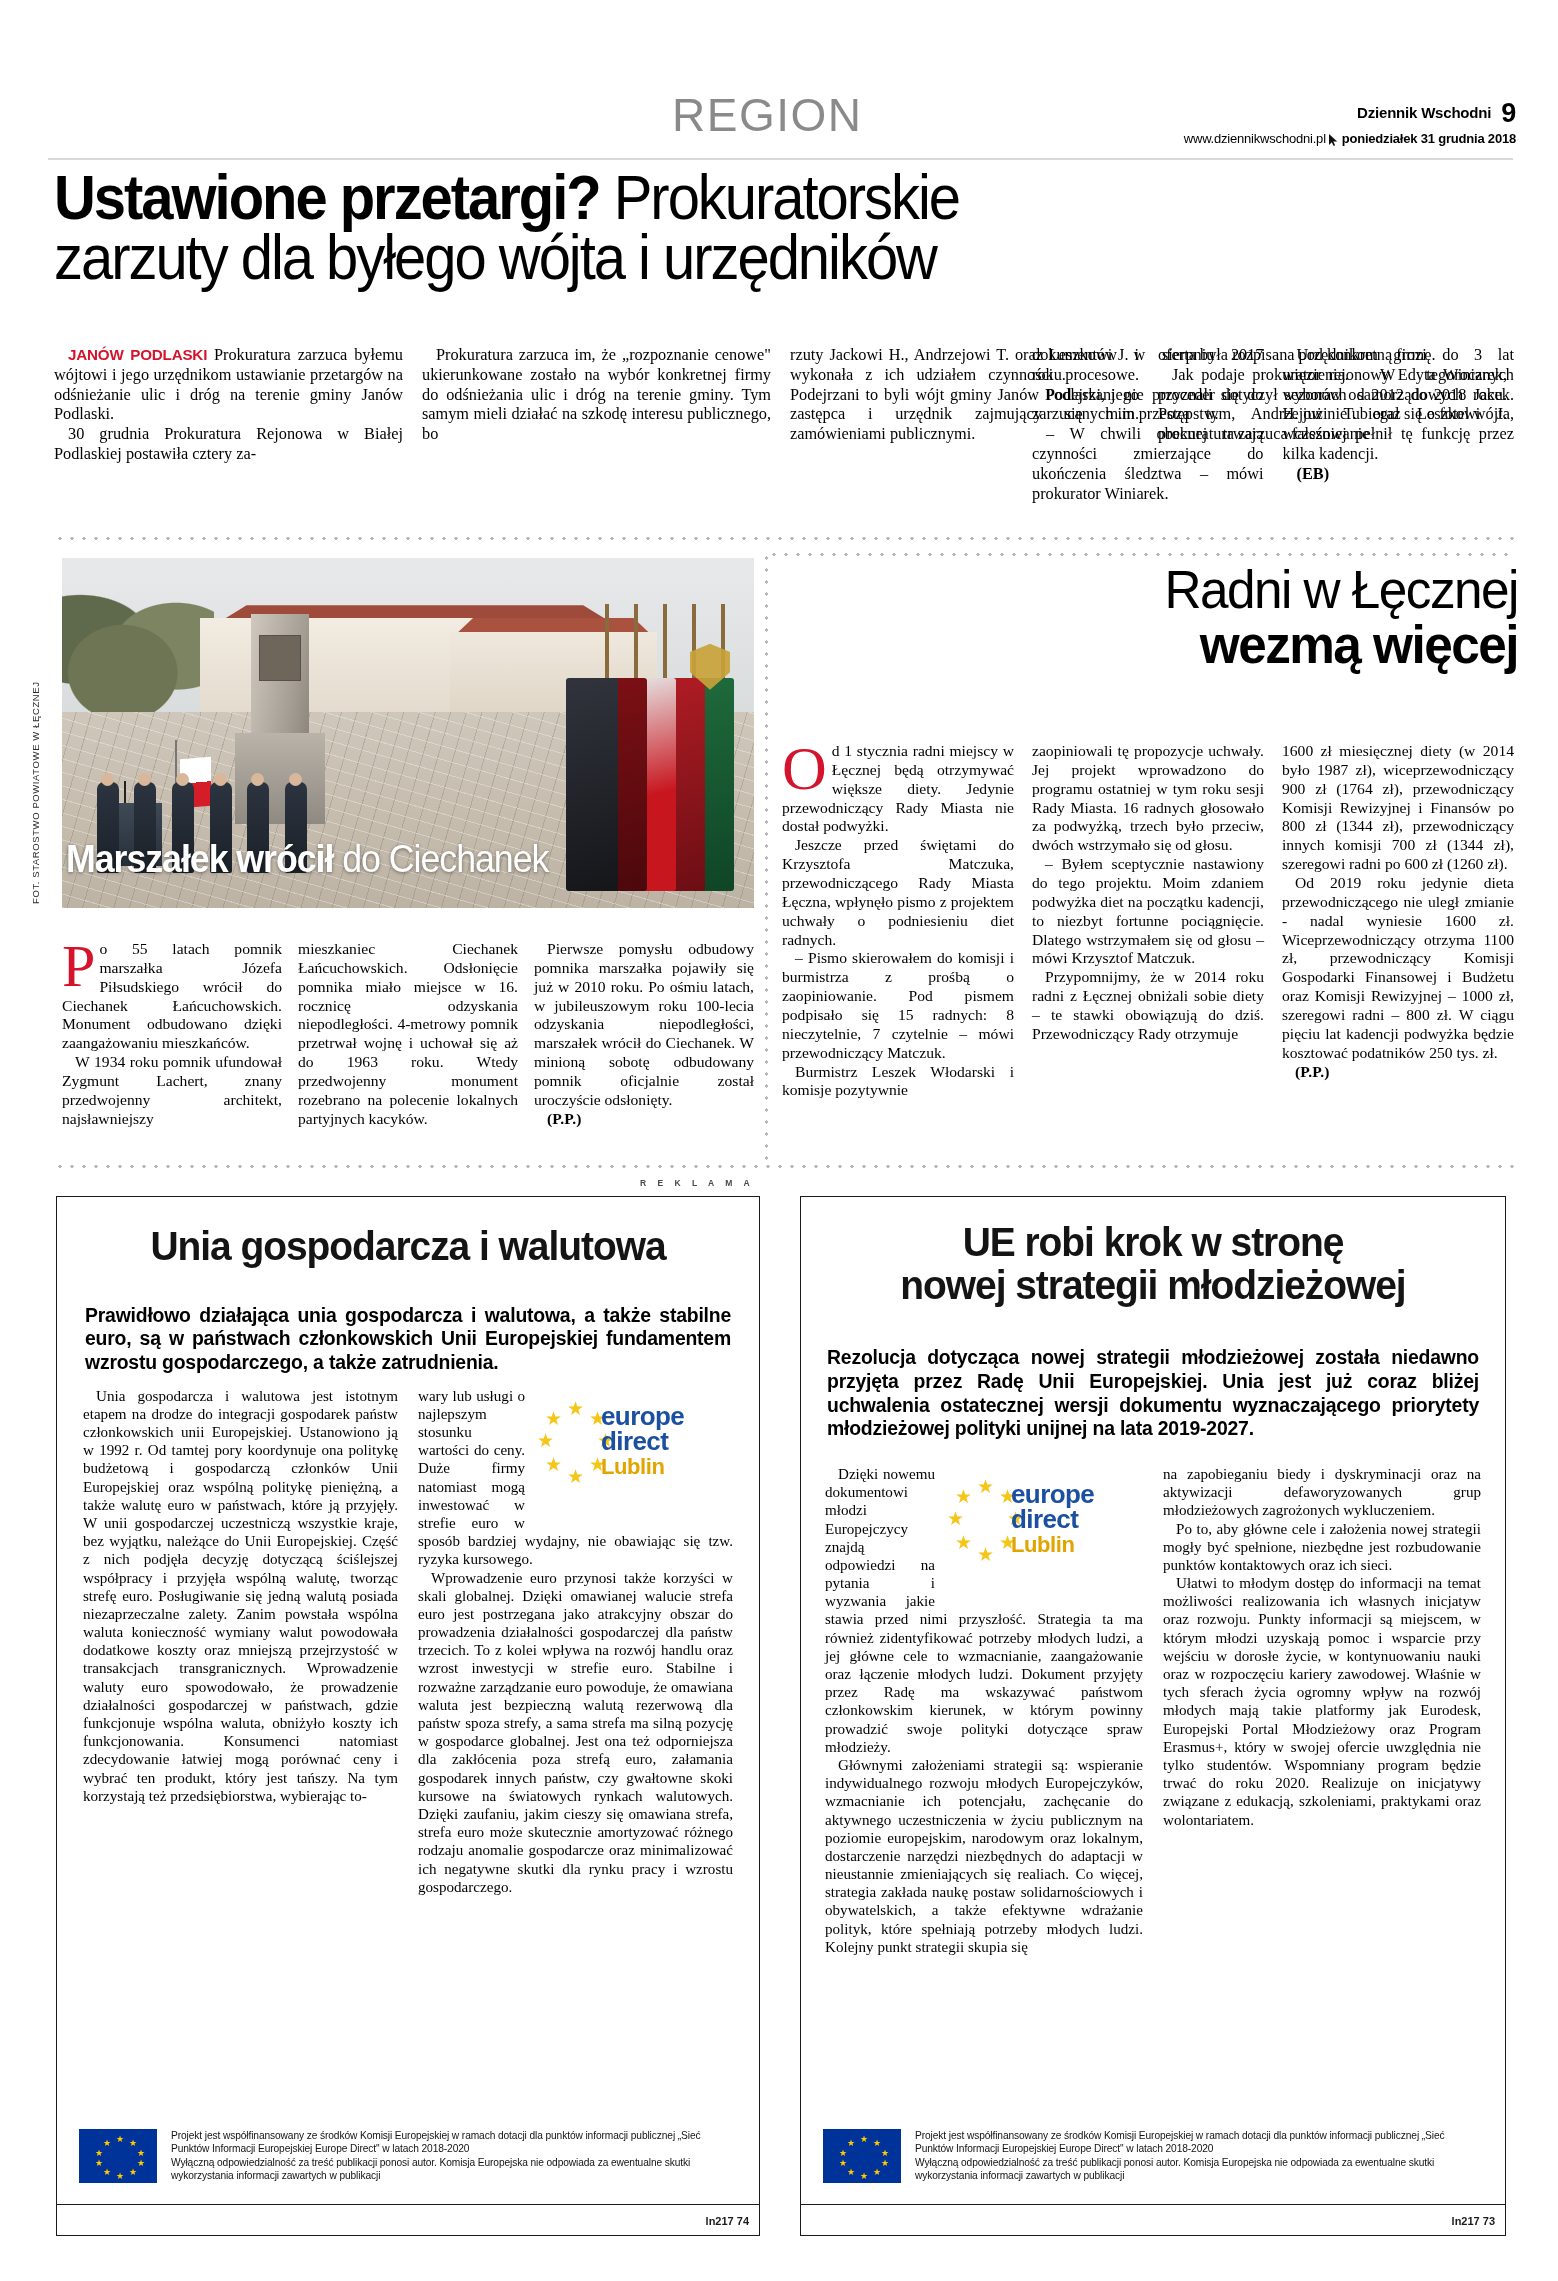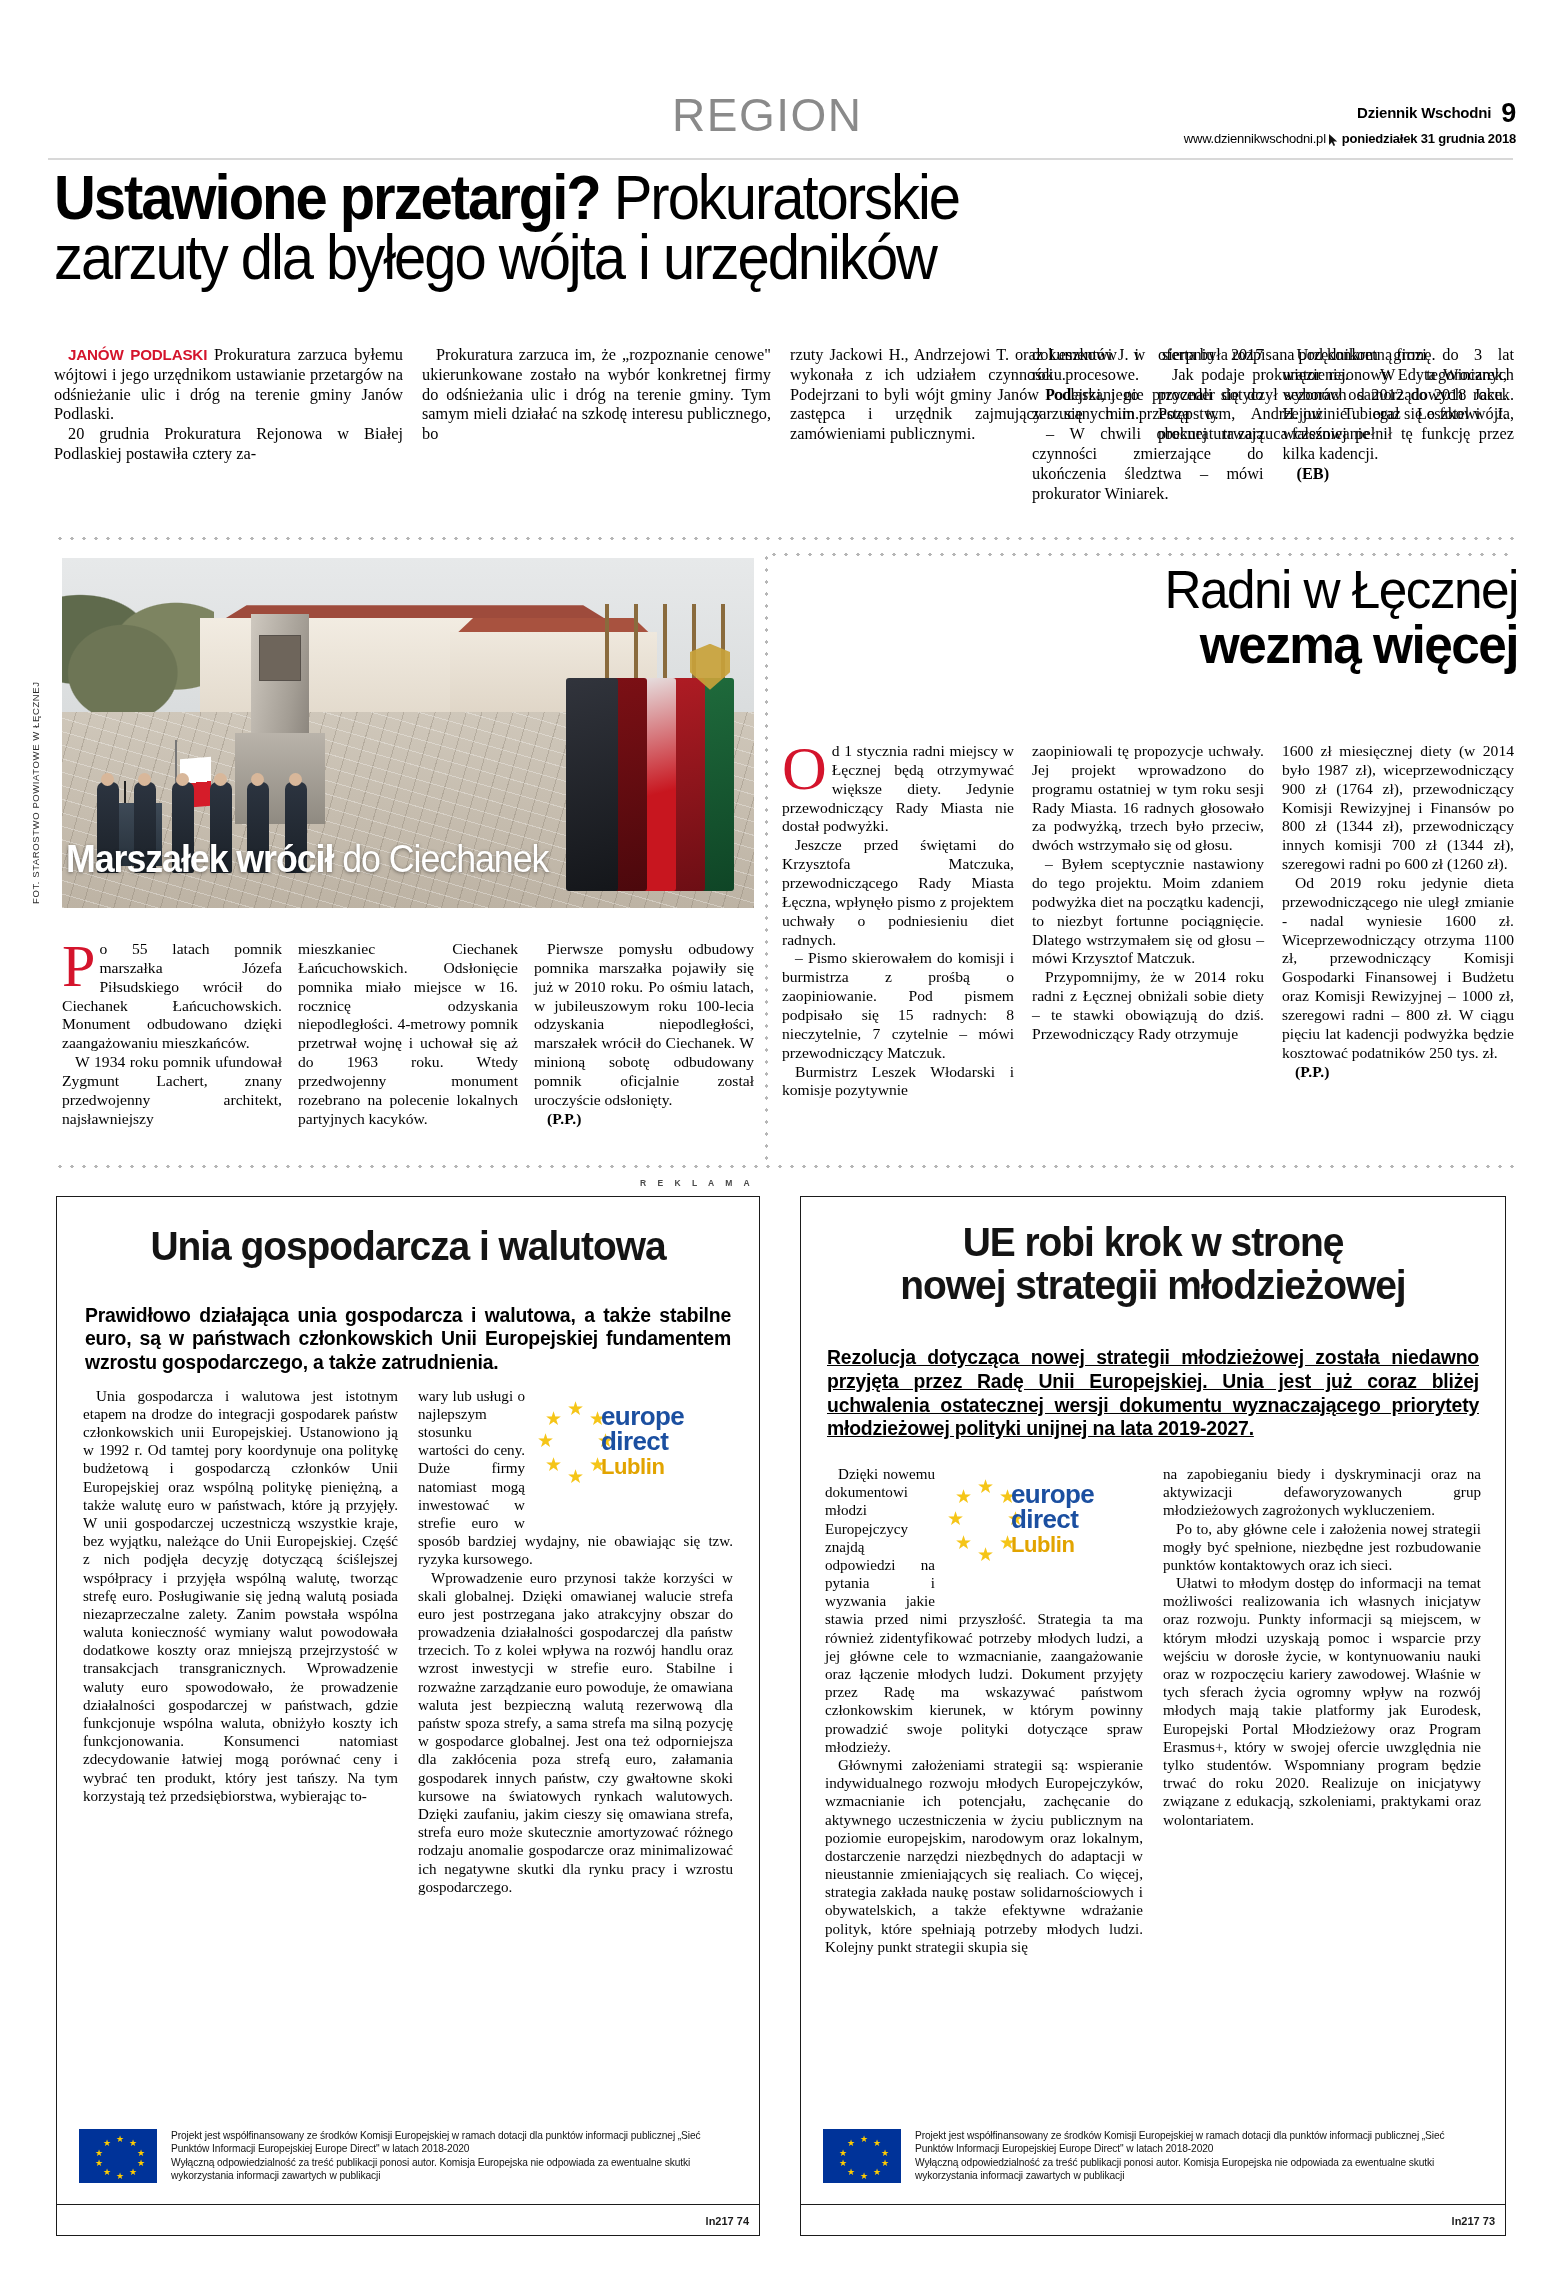--- a/index.html
+++ b/index.html
@@ -220,21 +220,21 @@
   }
   .ad-left .ad-title { font-size: 41px; margin: 28px 24px 0; transform: scaleX(0.95); }
   .ad-right .ad-title { font-size: 41px; margin: 24px 20px 0; transform: scaleX(0.95); }
 
   .ad-lead {
     font-family: "Liberation Sans Narrow","Liberation Sans",sans-serif;
     font-weight: 700; font-size: 19.4px; line-height: 1.22; text-align: justify;
     letter-spacing: -0.2px;
   }
   .ad-left .ad-lead  { margin: 36px 28px 0; }
-  .ad-right .ad-lead { margin: 40px 26px 8px; text-decoration: underline; }
+  .ad-right .ad-lead { margin: 40px 26px 8px; }
 
   .ad-cols { display: flex; gap: 20px; }
   .ad-left .ad-cols  { margin: 12px 26px 0; }
   .ad-right .ad-cols { margin: 24px 24px 0; }
   .ad-cols .col { flex: 1; }
   .ad-cols p { margin: 0; font-size: 15.1px; line-height: 1.205; text-align: justify; text-indent: 13px; }
   .ad-cols p.noind { text-indent: 0; }
 
   
   .ed-logo {
@@ -297,21 +297,21 @@
   <div class="masthead-rule"></div>
 
   <div class="main-head">
     <span class="b">Ustawione przetargi?</span><span class="n"> Prokuratorskie</span><br>
     <span class="n">zarzuty dla byłego wójta i urzędników</span>
   </div>
 
   <div class="art1">
     <div class="col">
       <p class="first"><span class="kicker">JANÓW PODLASKI</span><span> Prokuratura zarzuca byłemu wójtowi i jego urzędnikom ustawianie przetargów na odśnieżanie ulic i dróg na terenie gminy Janów Podlaski.</span></p>
-      <p>20 grudnia Prokuratura Rejonowa w Białej Podlaskiej postawiła cztery za-</p>
+      <p>30 grudnia Prokuratura Rejonowa w Białej Podlaskiej postawiła cztery za-</p>
     </div>
     <div class="col">
       <p>Prokuratura zarzuca im, że „rozpoznanie cenowe" ukierunkowane zostało na wybór konkretnej firmy do odśnieżania ulic i dróg na terenie gminy. Tym samym mieli działać na szkodę interesu publicznego, bo</p>
     </div>
     <div class="col">
       <p style="text-indent:0">rzuty Jackowi H., Andrzejowi T. oraz Leszkowi J. i wykonała z ich udziałem czynności procesowe. Podejrzani to byli wójt gminy Janów Podlaski, jego zastępca i urzędnik zajmujący się m.in. zamówieniami publicznymi.</p>
     </div>
     <div class="col">
       <p style="text-indent:0">oferta była rozpisana pod konkretną firmę.</p>
       <p>Jak podaje prokurator rejonowy Edyta Winiarek, proceder dotyczył sezonów od 2012 do 2018 roku. Poza tym, Andrzejowi T. oraz Leszkowi J. prokuratura zarzuca fałszowanie</p>

